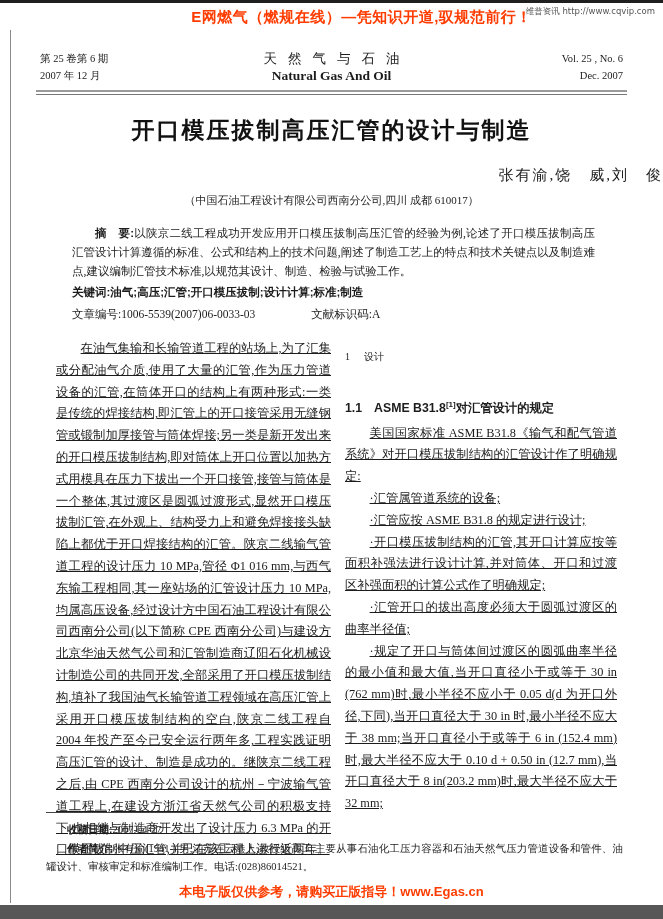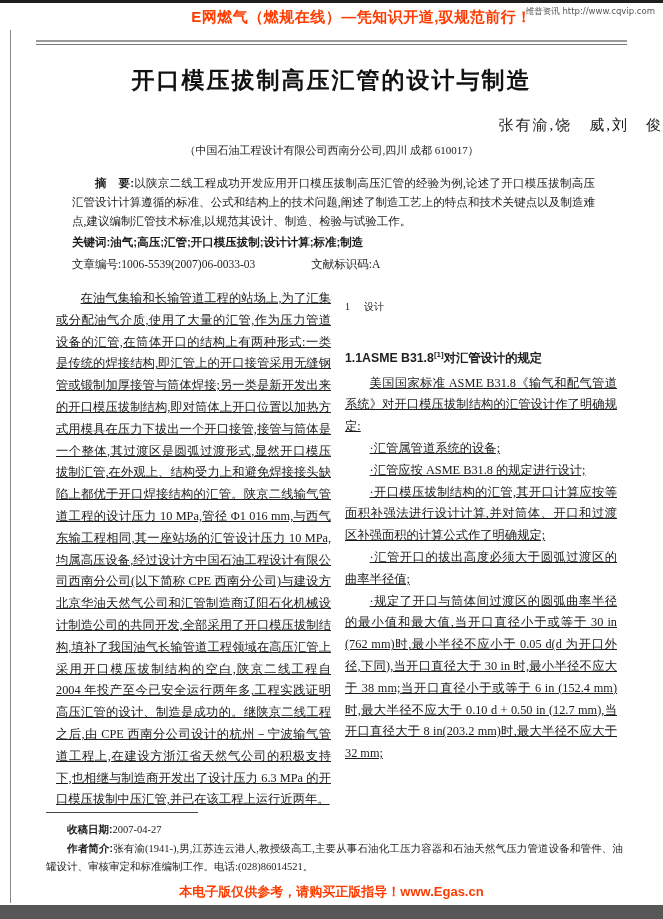--- a/index.html
+++ b/index.html
@@ -56,21 +56,21 @@
   .col{width:275px;font-size:12.3px;line-height:21.8px;text-align:justify;}
   .col-right{width:272px;}
   .col p{margin:0;text-indent:2em;text-decoration:underline;}
 
   .sec-h1{font-size:10px;margin:8px 0 26px 0;text-indent:0 !important;}
   .sec-h1 .no{margin-right:14px;}
   .sec-h2{
     font-weight:bold;font-family:"Liberation Sans","DejaVu Sans",sans-serif;
     font-size:12.3px;margin:0 0 3px 0;
   }
-  .sec-h2 .no{margin-right:0;}
+  .sec-h2 .no{margin-right:12px;}
   .sec-h2 sup{font-size:8px;}
 
   .footnote{position:absolute;left:46px;right:40px;top:812px;font-size:10.5px;line-height:18px;}
   .fn-rule{width:152px;height:1px;background:#444;margin-bottom:7px;}
   .footnote p{margin:0;text-align:justify;}
   .fn-indent{text-indent:2em;}
 
   .bottom-banner{
     position:absolute;left:0;right:0;bottom:18px;text-align:center;
     font-family:"Liberation Sans","DejaVu Sans",sans-serif;
@@ -82,20 +82,34 @@
 
 <div class="page">
   <div class="edge-top"></div>
   <div class="edge-left"></div>
 
   <div class="top-strip">
     <div class="top-banner">E网燃气（燃规在线）—凭知识开道,驭规范前行！</div>
     <div class="watermark">维普资讯 http://www.cqvip.com</div>
   </div>
 
+  <div class="journal-header">
+    <div class="jh-left">
+      <div>第 25 卷第 6 期</div>
+      <div>2007 年 12 月</div>
+    </div>
+    <div class="jh-center">
+      <div class="journal-cn">天然气与石油</div>
+      <div class="journal-en">Natural Gas And Oil</div>
+    </div>
+    <div class="jh-right">
+      <div>Vol. 25 , No. 6</div>
+      <div>Dec. 2007</div>
+    </div>
+  </div>
 
   <div class="double-rule"></div>
 
   <h1 class="title">开口模压拔制高压汇管的设计与制造</h1>
   <div class="authors">张有渝,饶　威,刘　俊</div>
   <div class="affiliation">（中国石油工程设计有限公司西南分公司,四川 成都 610017）</div>
 
   <div class="abstract-block">
     <p class="abs-p"><span class="label-b">摘　要:</span><span>以陕京二线工程成功开发应用开口模压拔制高压汇管的经验为例,论述了开口模压拔制高压汇管设计计算遵循的标准、公式和结构上的技术问题,阐述了制造工艺上的特点和技术关键点以及制造难点,建议编制汇管技术标准,以规范其设计、制造、检验与试验工作。</span></p>
     <p class="kw-line"><span>关键词:</span><span>油气;高压;汇管;开口模压拔制;设计计算;标准;制造</span></p>

